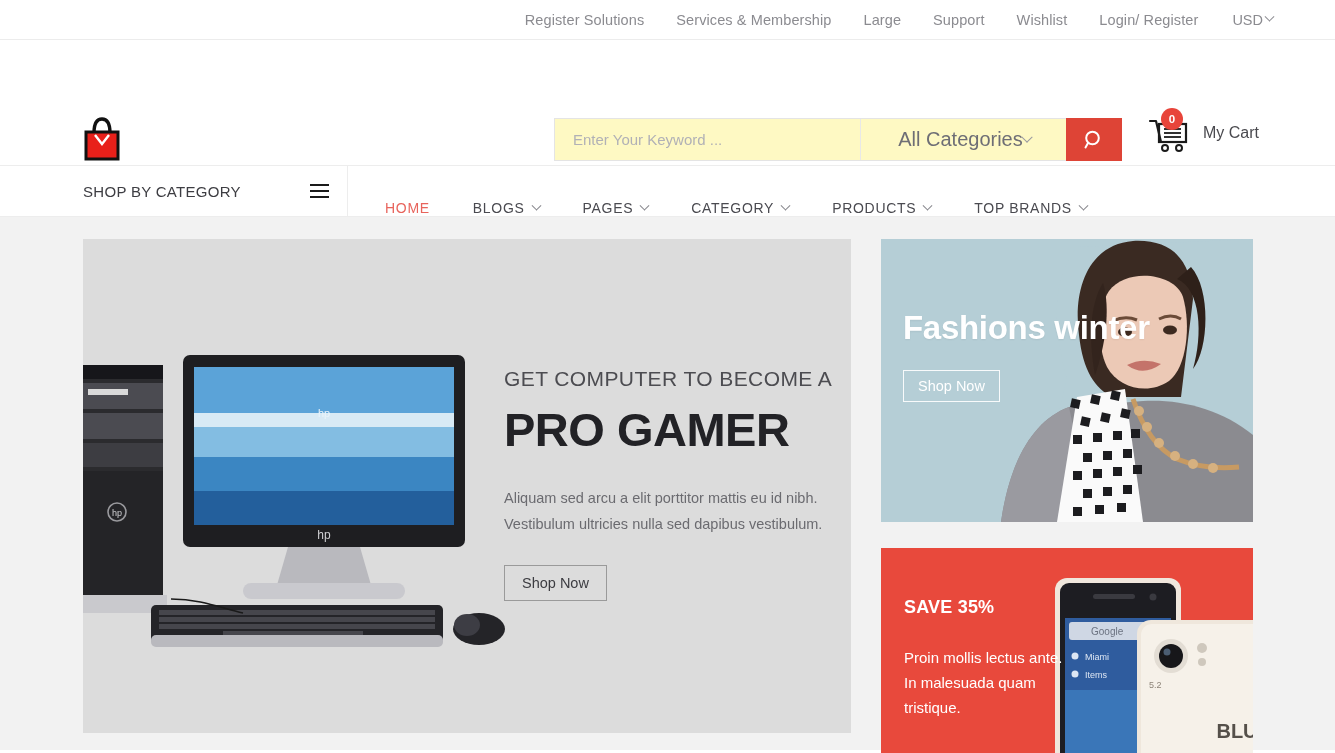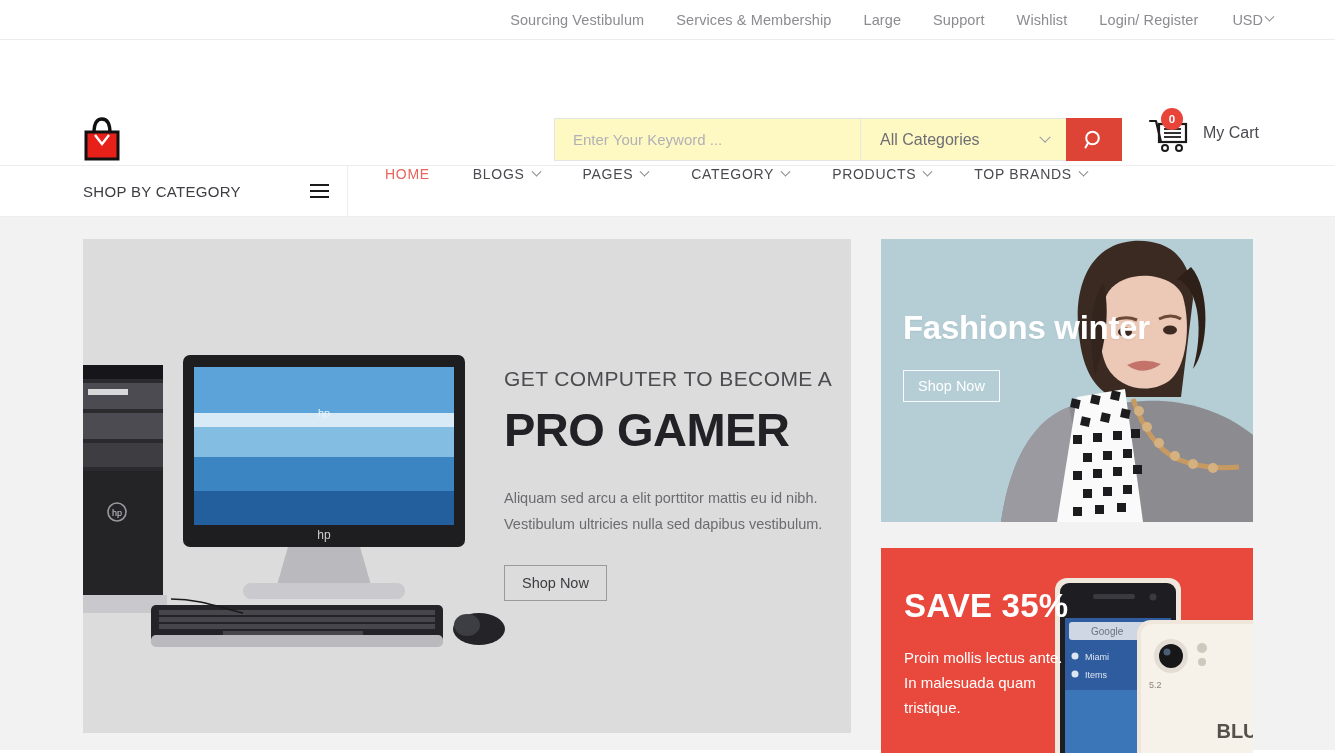--- a/index.html
+++ b/index.html
@@ -80,23 +80,23 @@
     padding: 0 18px;
     font-size: 15px;
     color: #444;
     font-family: "Liberation Sans", sans-serif;
     background: transparent;
   }
   .search-input::placeholder { color: #b1b1b6; }
   .search-cat {
     width: 206px;
     border-left: 1px solid #e8e8e8;
-    display: flex; align-items: center; justify-content: space-between;
+    display: flex; align-items: center; justify-content: center;
     padding: 0 17px 0 19px;
-    font-size: 16px;
+    font-size: 20px;
     color: #6e6e75;
     cursor: pointer;
   }
   .search-cat .chev { color: #9a9aa0; width: 8px; height: 8px; }
   .search-btn {
     width: 56px;
     background: #de4436;
     display: flex; align-items: center; justify-content: center;
     cursor: pointer;
     margin: -1px -1px -1px 0;
@@ -136,21 +136,21 @@
     cursor: pointer;
   }
   .nav-cat-label {
     font-size: 15px; color: #3d3d42; letter-spacing: .3px;
   }
   .hamburger { width: 19px; }
   .hamburger span {
     display: block; height: 2.6px; background: #1a1a1a; margin-bottom: 3.6px;
   }
   .hamburger span:last-child { margin-bottom: 0; }
-  .nav-links { display: flex; align-items: flex-start; padding-left: 37px; }
+  .nav-links { display: flex; align-items: flex-end; padding-left: 37px; }
   .nav-item {
     display: flex; align-items: center; gap: 8px;
     font-size: 14px; color: #4a4a50;
     letter-spacing: .7px;
     margin-right: 43px;
     cursor: pointer;
     white-space: nowrap;
   }
   .nav-item.active { color: #e8645c; }
   .nav-item .chev { width: 7px; height: 7px; color: #84848a; }
@@ -205,34 +205,34 @@
     letter-spacing: -.3px; white-space: nowrap;
     text-shadow: 0 1px 2px rgba(0,0,0,.06);
   }
   .btn-outline-white {
     position: absolute; left: 22px; top: 131px;
     padding: 7px 14px; border: 1px solid rgba(255,255,255,.9);
     font-size: 14.5px; color: #fff; background: transparent; cursor: pointer;
     font-family: "Liberation Sans", sans-serif;
   }
   .ban-save-title {
-    position: absolute; left: 23px; top: 39px;
-    font-size: 33px; font-weight: bold; color: #fff; letter-spacing: .2px;
+    position: absolute; left: 23px; top: 49px;
+    font-size: 18px; font-weight: bold; color: #fff; letter-spacing: .2px;
   }
   .ban-save-desc {
     position: absolute; left: 23px; top: 97px; width: 160px;
     font-size: 15px; line-height: 25px; color: #fff;
   }
   .phones { position: absolute; left: 160px; top: 30px; width: 255px; height: 230px; }
 </style>
 </head>
 <body>
 
 <div class="topbar">
-  <a class="topbar-link">Sourcing Vestibulum</a>
+  <a class="topbar-link">Register Solutions</a>
   <a class="topbar-link">Services &amp; Membership</a>
   <a class="topbar-link">Large</a>
   <a class="topbar-link">Support</a>
   <a class="topbar-link">Wishlist</a>
   <a class="topbar-link">Login/ Register</a>
   <div class="currency">
     <span>USD</span>
     <i class="chev"></i>
   </div>
 </div>

